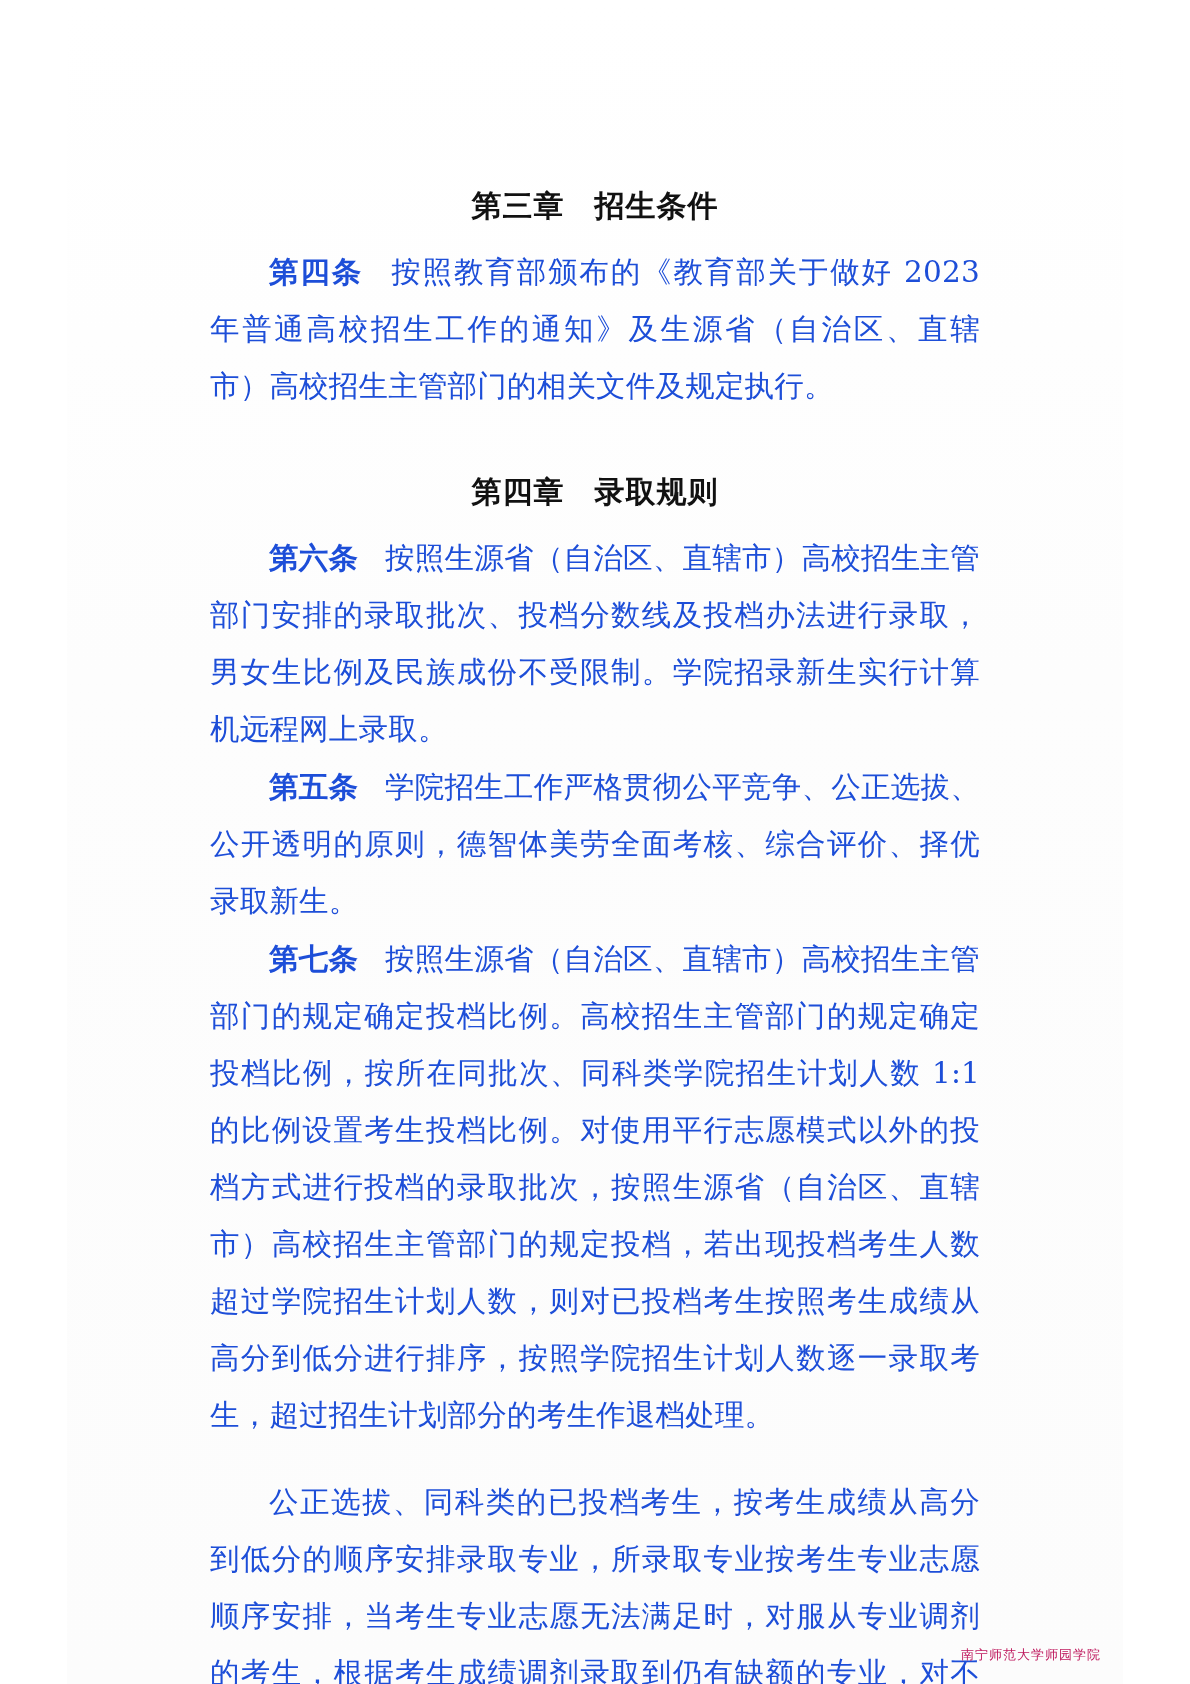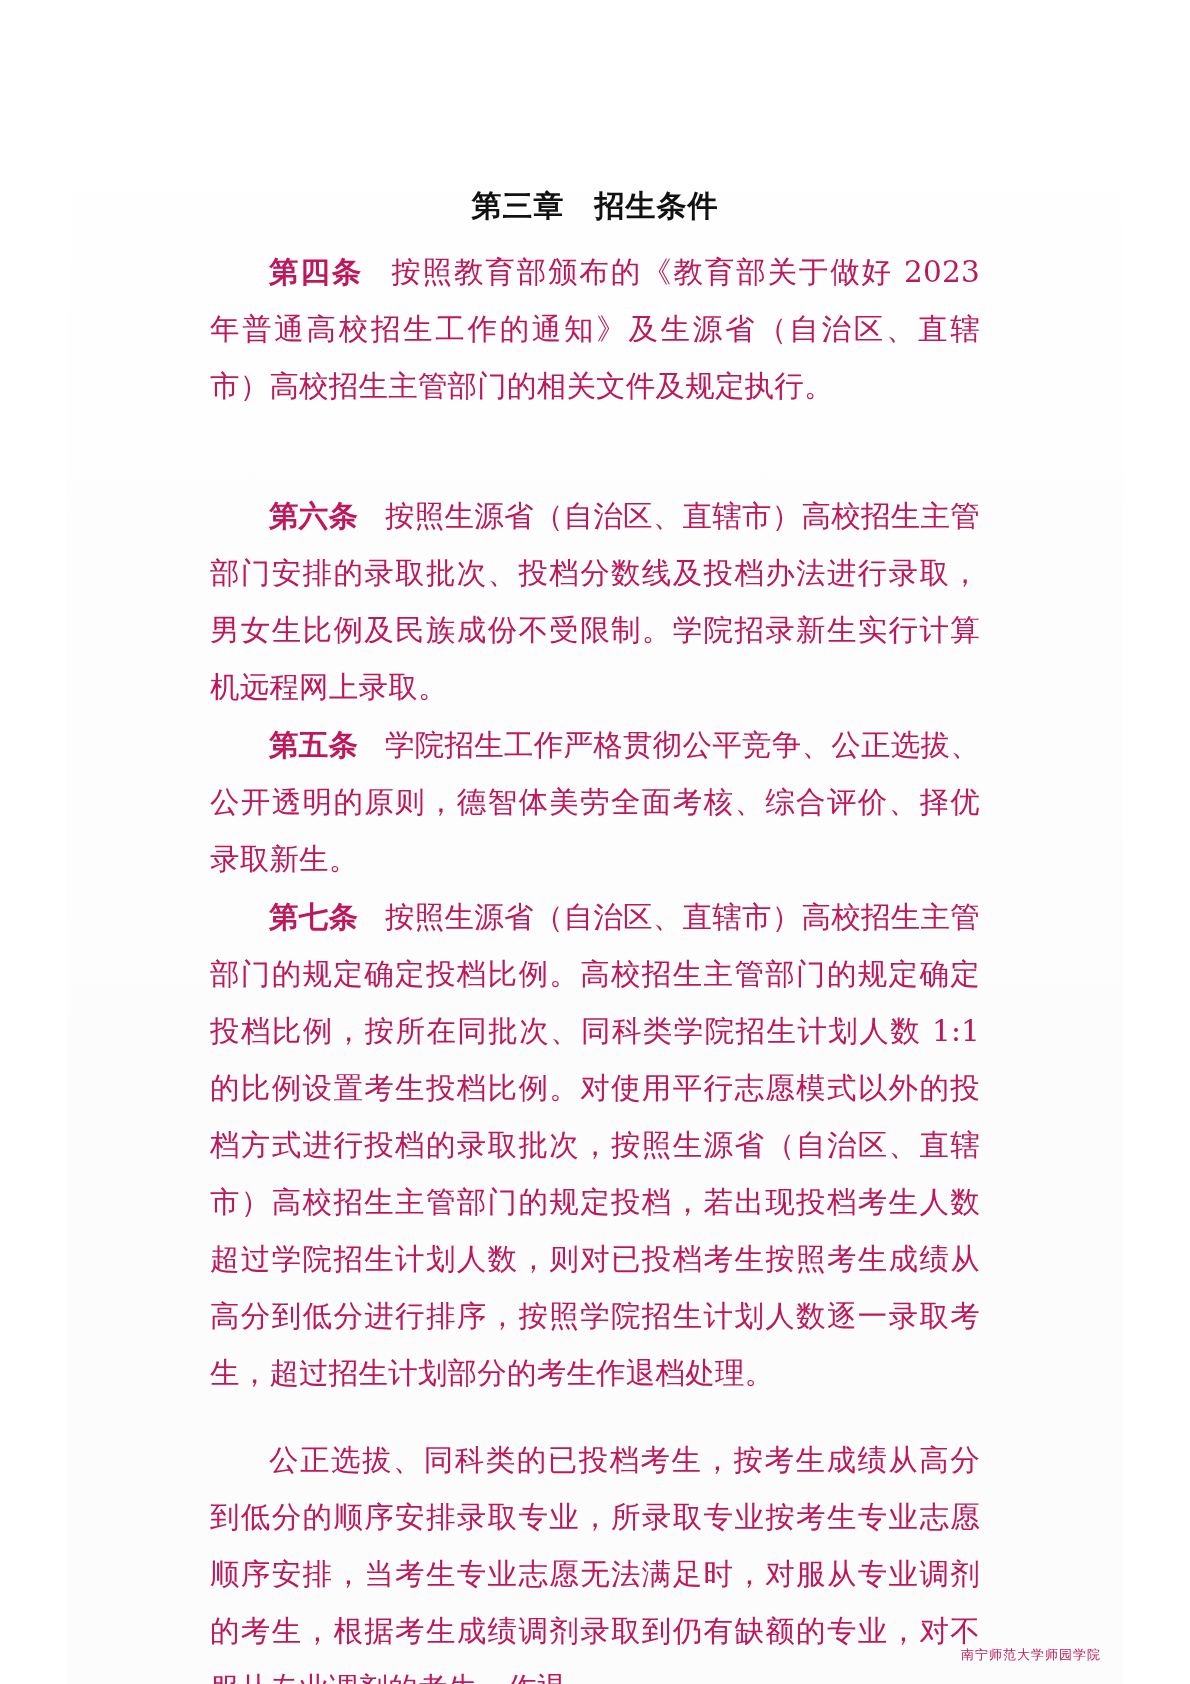--- a/index.html
+++ b/index.html
@@ -49,21 +49,21 @@
   .chapter-heading .gap {
     display: inline-block;
     width: 30px;
   }
 
   .para {
     font-size: 29.5px;
     line-height: 57px;
     text-align: justify;
     text-justify: inter-ideograph;
-    color: #be185d;
+    color: #1d4ed8;
     margin: 0;
     letter-spacing: 0.2px;
     font-family: "DejaVu Serif", "Liberation Serif", serif;
   }
   .para.indent {
     text-indent: 2em;
   }
   .label {
     font-weight: 600;
   }
@@ -96,20 +96,21 @@
   <div id="content">
 
     <h2 class="chapter-heading"><span>第三章</span><span class="gap"></span><span>招生条件</span></h2>
 
     <div class="block-gap-sm"></div>
 
     <p class="para indent"><span class="label">第四条</span><span class="label-gap"></span><span>按照教育部颁布的《教育部关于做好 2023 年普通高校招生工作的通知》及生源省（自治区、直辖市）高校招生主管部门的相关文件及规定执行。</span></p>
 
     <div class="block-gap-md"></div>
 
+    <h2 class="chapter-heading"><span>第四章</span><span class="gap"></span><span>录取规则</span></h2>
 
     <div class="block-gap-sm"></div>
 
     <p class="para indent"><span class="label">第六条</span><span class="label-gap"></span><span>按照生源省（自治区、直辖市）高校招生主管部门安排的录取批次、投档分数线及投档办法进行录取，男女生比例及民族成份不受限制。学院招录新生实行计算机远程网上录取。</span></p>
 
     <p class="para indent"><span class="label">第五条</span><span class="label-gap"></span><span>学院招生工作严格贯彻公平竞争、公正选拔、公开透明的原则，德智体美劳全面考核、综合评价、择优录取新生。</span></p>
 
     <p class="para indent"><span class="label">第七条</span><span class="label-gap"></span><span>按照生源省（自治区、直辖市）高校招生主管部门的规定确定投档比例。高校招生主管部门的规定确定投档比例，按所在同批次、同科类学院招生计划人数 1:1 的比例设置考生投档比例。对使用平行志愿模式以外的投档方式进行投档的录取批次，按照生源省（自治区、直辖市）高校招生主管部门的规定投档，若出现投档考生人数超过学院招生计划人数，则对已投档考生按照考生成绩从高分到低分进行排序，按照学院招生计划人数逐一录取考生，超过招生计划部分的考生作退档处理。</span></p>
 
     <div class="block-gap-lg"></div>

